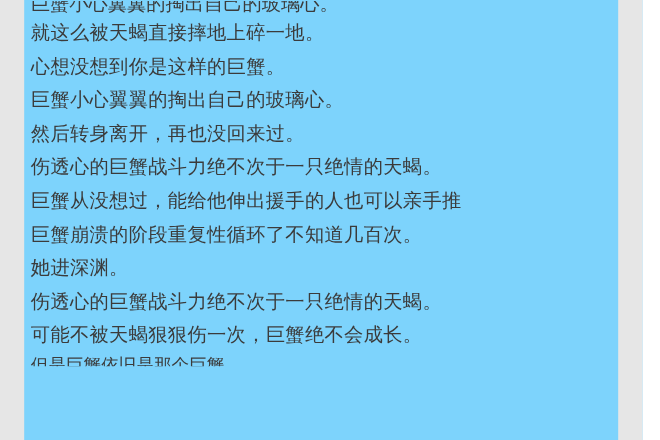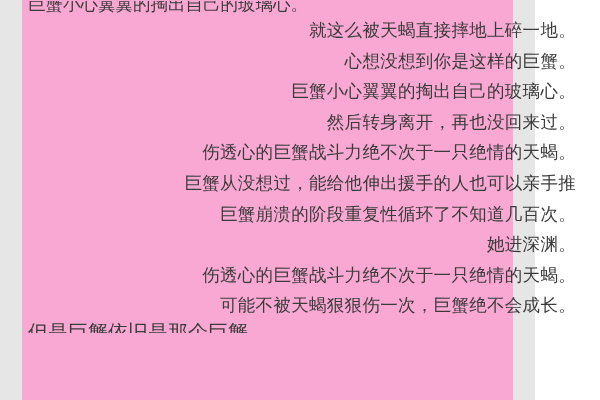--- a/index.html
+++ b/index.html
@@ -8,23 +8,23 @@
   }
   body {
     width: 600px;
     height: 400px;
     background: #ffffff;
     font-family: "DejaVu Sans", sans-serif;
     overflow: hidden;
   }
   .page {
     position: relative;
-    width: 535px;
+    width: 584px;
     height: 400px;
-    background: #f9a8d4;
+    background: #7dd3fc;
     box-sizing: border-box;
   }
   .side-gutter-left {
     position: absolute;
     left: 0;
     top: 0;
     width: 22px;
     height: 400px;
     background: #e6e6e6;
   }
@@ -45,21 +45,20 @@
     padding-top: 1px;
     box-sizing: border-box;
   }
   .text-line {
     font-size: 17.5px;
     line-height: 30.6px;
     color: #3b3b3b;
     letter-spacing: 0.3px;
     white-space: nowrap;
     font-family: "DejaVu Sans", sans-serif;
-    text-align: right;
   }
   .clip-wrap-top {
     height: 14px;
     overflow: hidden;
     position: relative;
   }
   .clip-wrap-top .inner {
     position: absolute;
     bottom: 0;
     left: 0;
@@ -70,21 +69,21 @@
   }
   .clip-wrap-bottom {
     height: 12px;
     overflow: hidden;
     position: relative;
   }
   .clip-wrap-bottom .inner {
     position: absolute;
     top: 0;
     left: 0;
-    font-size: 20px;
+    font-size: 16px;
     line-height: 22px;
     color: #3b3b3b;
     white-space: nowrap;
   }
 </style>
 </head>
 <body>
 
 <div class="page">
 

